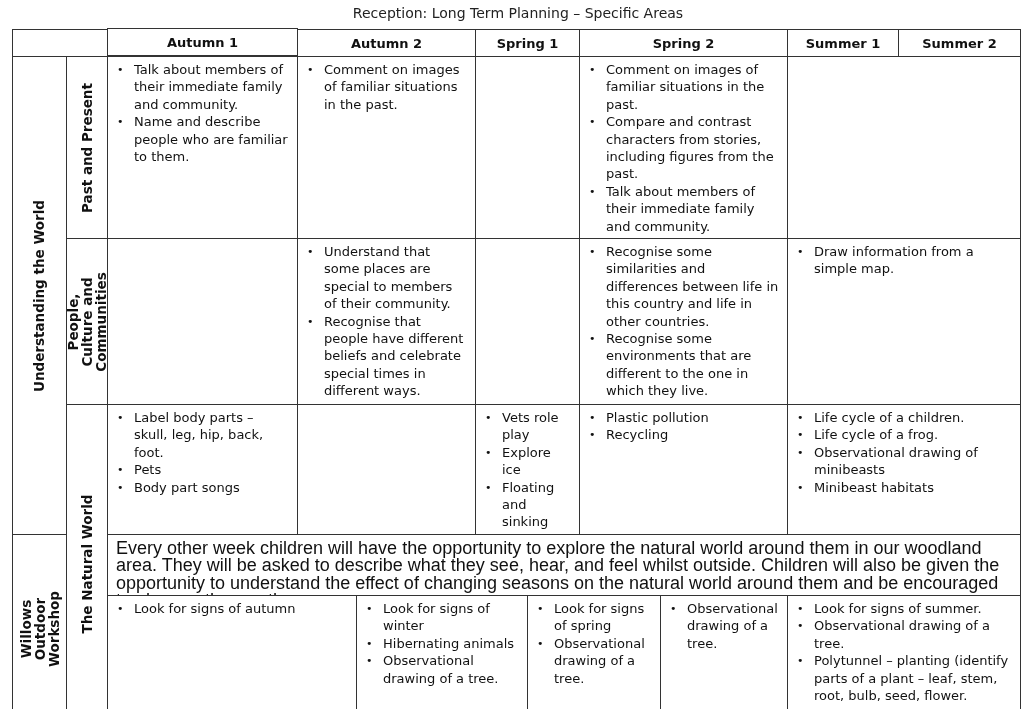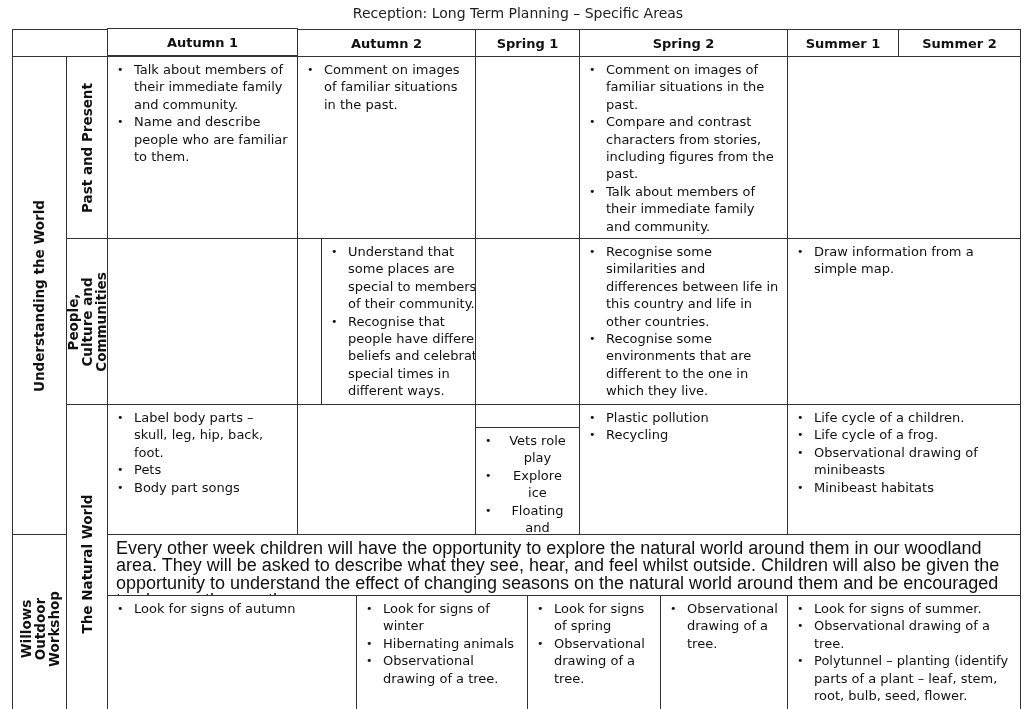--- a/index.html
+++ b/index.html
@@ -60,21 +60,21 @@
 <div class="box cell" style="left:579px;top:56px;width:209px;height:183px;">
   <ul>
     <li>Comment on images of familiar situations in the past.</li>
     <li>Compare and contrast characters from stories, including figures from the past.</li>
     <li>Talk about members of their immediate family and community.</li>
   </ul>
 </div>
 <div class="box cell" style="left:787px;top:56px;width:234px;height:183px;"></div>
 
 <div class="box cell" style="left:107px;top:238px;width:191px;height:167px;"></div>
-<div class="box cell" style="left:297px;top:238px;width:179px;height:167px;margin-left:24px;">
+<div class="box cell" style="left:297px;top:238px;width:179px;height:167px;">
   <ul>
     <li>Understand that some places are special to members of their community.</li>
     <li>Recognise that people have different beliefs and celebrate special times in different ways.</li>
   </ul>
 </div>
 <div class="box cell" style="left:475px;top:238px;width:105px;height:167px;"></div>
 <div class="box cell" style="left:579px;top:238px;width:209px;height:167px;">
   <ul>
     <li>Recognise some similarities and differences between life in this country and life in other countries.</li>
     <li>Recognise some environments that are different to the one in which they live.</li>
@@ -87,21 +87,21 @@
 </div>
 
 <div class="box cell" style="left:107px;top:404px;width:191px;height:131px;">
   <ul>
     <li>Label body parts – skull, leg, hip, back, foot.</li>
     <li>Pets</li>
     <li>Body part songs</li>
   </ul>
 </div>
 <div class="box cell" style="left:297px;top:404px;width:179px;height:131px;"></div>
-<div class="box cell" style="left:475px;top:427px;width:105px;height:131px;text-align:center;">
+<div class="box cell" style="left:475px;top:404px;width:105px;height:131px;">
   <ul>
     <li>Vets role play</li>
     <li>Explore ice</li>
     <li>Floating and sinking</li>
   </ul>
 </div>
 <div class="box cell" style="left:579px;top:404px;width:209px;height:131px;">
   <ul>
     <li>Plastic pollution</li>
     <li>Recycling</li>

